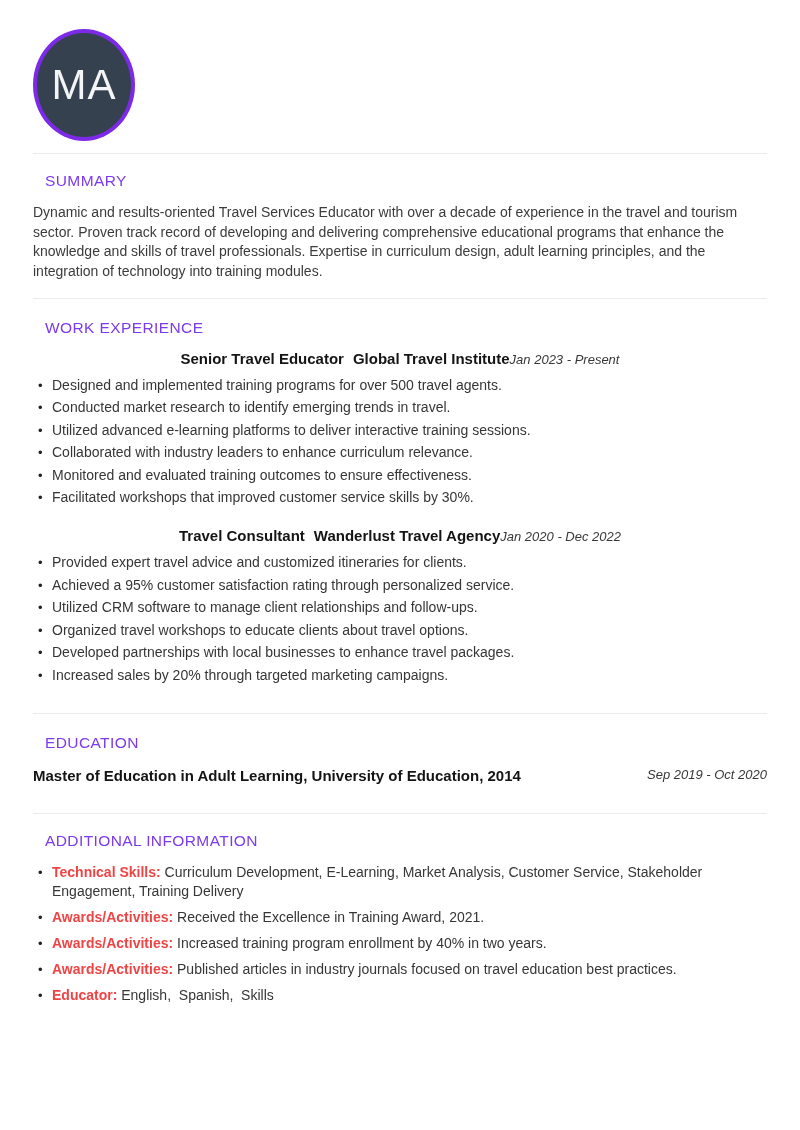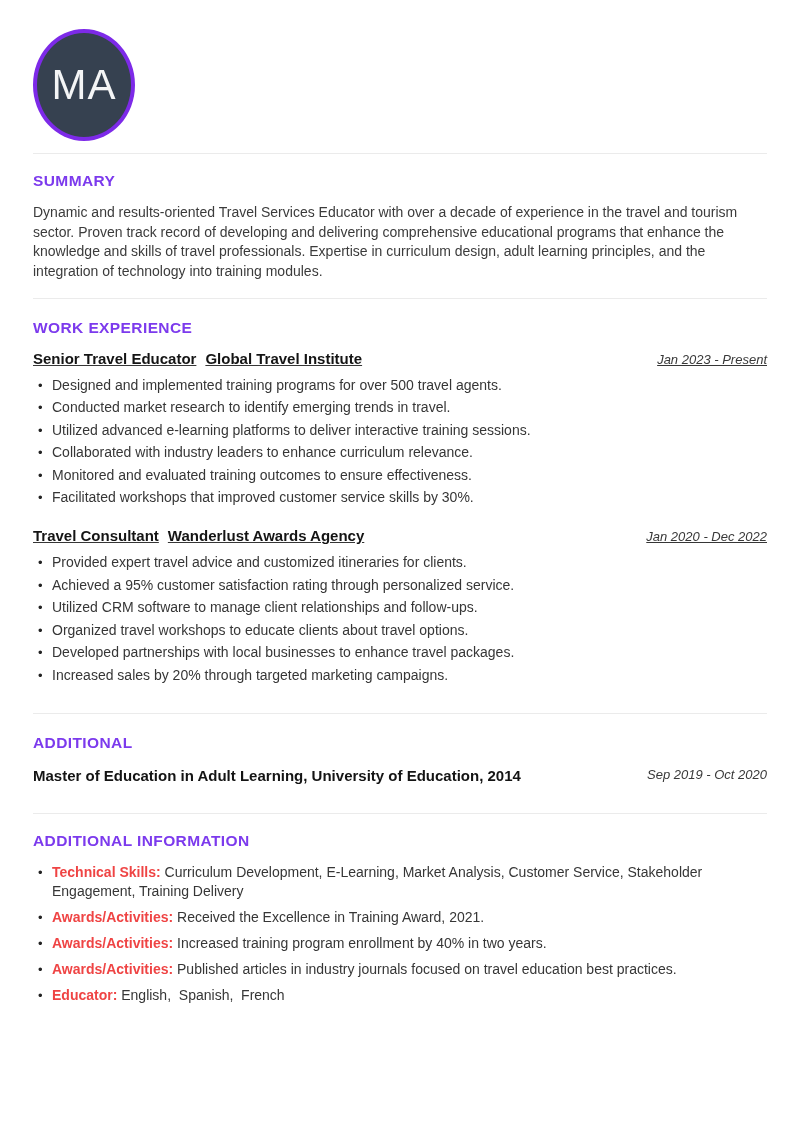--- a/index.html
+++ b/index.html
@@ -32,35 +32,35 @@
     font-size: 33px; font-weight: 800; letter-spacing: 0.5px;
     color: var(--accent, #7c3aed);
   }
   .role { font-size: 17px; font-weight: 500; color: #161616; margin-bottom: 15px; }
   .contact { font-size: 13px; color: #3d3d3d; }
   .contact .sep { margin: 0 11px; color: #555; font-size: 11px; vertical-align: 1px; }
 
   
   hr.div { border: 0; border-top: 1px solid #ebebeb; margin: 0; }
   h2.sec {
-    margin: 18px 0 13px 0;
-    font-size: 15.5px; font-weight: 700; letter-spacing: 0.4px;
+    margin: 18px 0 13px 12px;
+    font-size: 15.5px; font-weight: 400; letter-spacing: 0.4px;
     color: var(--accent, #7c3aed);
   }
   .dates { font-style: italic; font-size: 13px; color: #383838; white-space: nowrap; }
 
   
   .summary-text {
     margin: 0 0 16px 0;
     font-size: 14px; line-height: 19.7px; color: #3b3b3b;
     white-space: pre-wrap;
   }
 
   
-  .job-row { display: flex; justify-content: space-between; align-items: baseline; margin-bottom: 9px; text-decoration: underline; }
+  .job-row { display: flex; justify-content: center; align-items: baseline; margin-bottom: 9px; }
   .job-left { font-size: 15px; font-weight: 700; color: #141414; }
   .job-company { margin-left: 9px; }
   ul.blist { list-style: none; margin: 0 0 20px 0; padding: 0; }
   ul.blist li { display: flex; margin-bottom: 3.5px; }
   .dot { flex: 0 0 19px; padding-left: 5px; line-height: 19px; color: #222; font-size: 13px; }
   .btext { font-size: 14px; line-height: 19px; color: #363636; white-space: pre-wrap; }
   .btext .lbl { font-weight: 700; color: #ef4444; }
   ul.blist.last { margin-bottom: 28px; }
 
   
@@ -125,21 +125,21 @@
         <li>
             <span class="dot">•</span>
             <span class="btext">Facilitated workshops that improved customer service skills by 30%.</span>
           </li>
       </ul>
     </div>
 
     <div class="job">
       <div class="job-row">
         <div class="job-left">
-          <span>Travel Consultant</span><span class="job-company">Wanderlust Awards Agency</span>
+          <span>Travel Consultant</span><span class="job-company">Wanderlust Travel Agency</span>
         </div>
         <span class="dates">Jan 2020 - Dec 2022</span>
       </div>
       <ul class="blist last">
         <li>
             <span class="dot">•</span>
             <span class="btext">Provided expert travel advice and customized itineraries for clients.</span>
           </li>
         <li>
             <span class="dot">•</span>
@@ -161,21 +161,21 @@
             <span class="dot">•</span>
             <span class="btext">Increased sales by 20% through targeted marketing campaigns.</span>
           </li>
       </ul>
     </div>
   </section>
 
   <hr class="div">
 
   <section>
-    <h2 class="sec" style="margin-top:20px; margin-bottom:15px;">ADDITIONAL</h2>
+    <h2 class="sec" style="margin-top:20px; margin-bottom:15px;">EDUCATION</h2>
     <div class="edu-row">
       <span class="edu-degree">Master of Education in Adult Learning, University of Education, 2014</span>
       <span class="dates">Sep 2019 - Oct 2020</span>
     </div>
   </section>
 
   <hr class="div">
 
   <section>
     <h2 class="sec">ADDITIONAL INFORMATION</h2>
@@ -191,18 +191,18 @@
       <li>
         <span class="dot">•</span>
         <span class="btext"><span class="lbl">Awards/Activities:</span> <span>Increased training program enrollment by 40% in two years.</span></span>
       </li>
       <li>
         <span class="dot">•</span>
         <span class="btext"><span class="lbl">Awards/Activities:</span> <span>Published articles in industry journals focused on travel education best practices.</span></span>
       </li>
       <li>
         <span class="dot">•</span>
-        <span class="btext"><span class="lbl">Educator:</span> <span>English,  Spanish,  French</span></span>
+        <span class="btext"><span class="lbl">Educator:</span> <span>English,  Spanish,  Skills</span></span>
       </li>
     </ul>
   </section>
 
 </div>
 
 </body></html>

